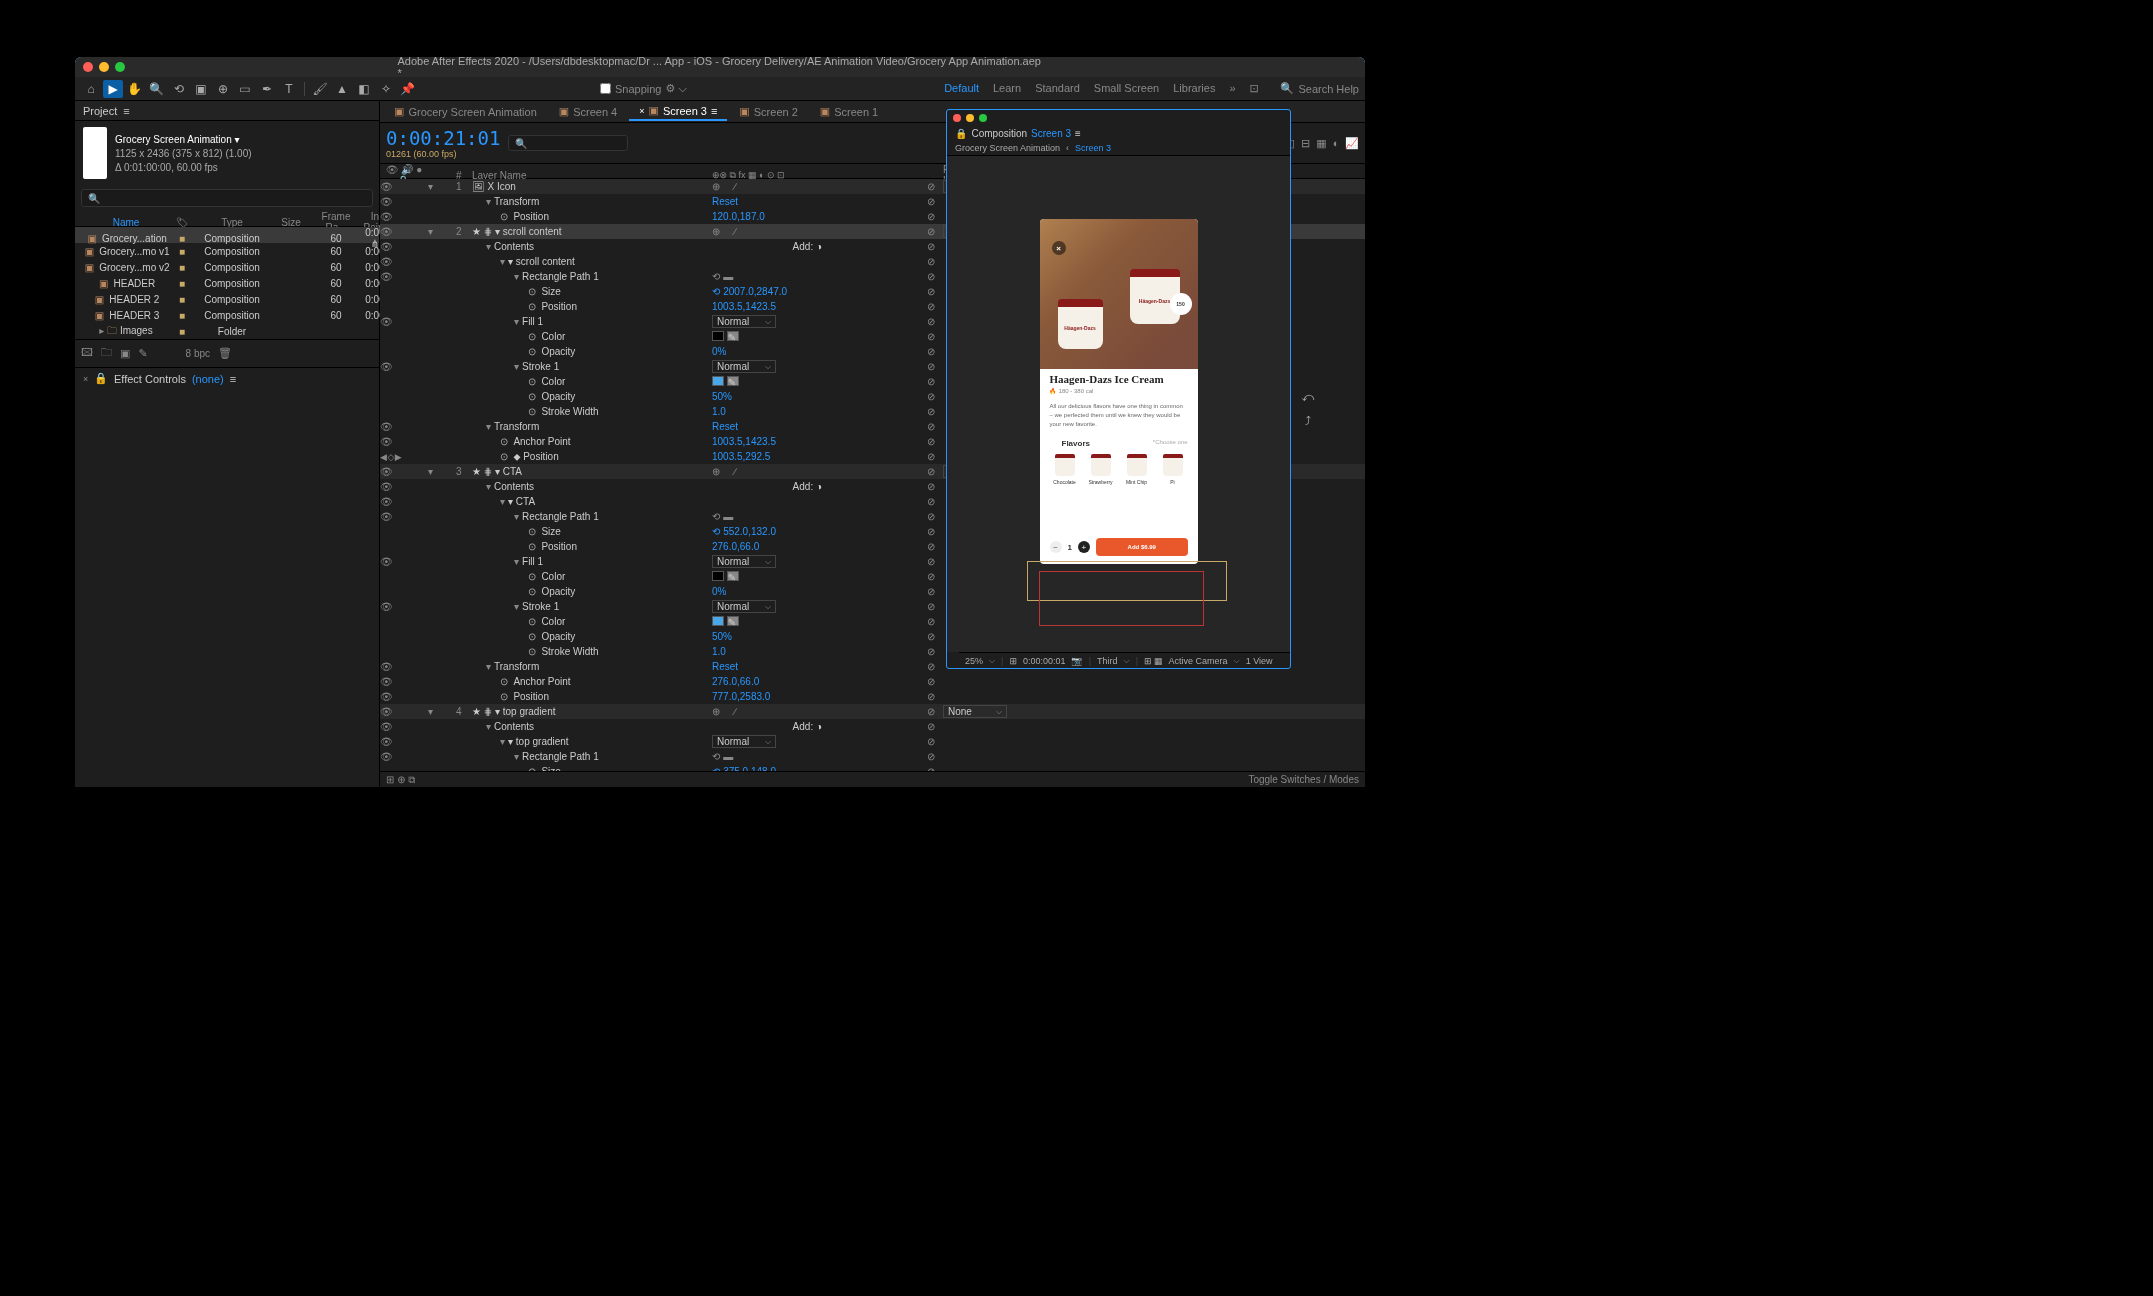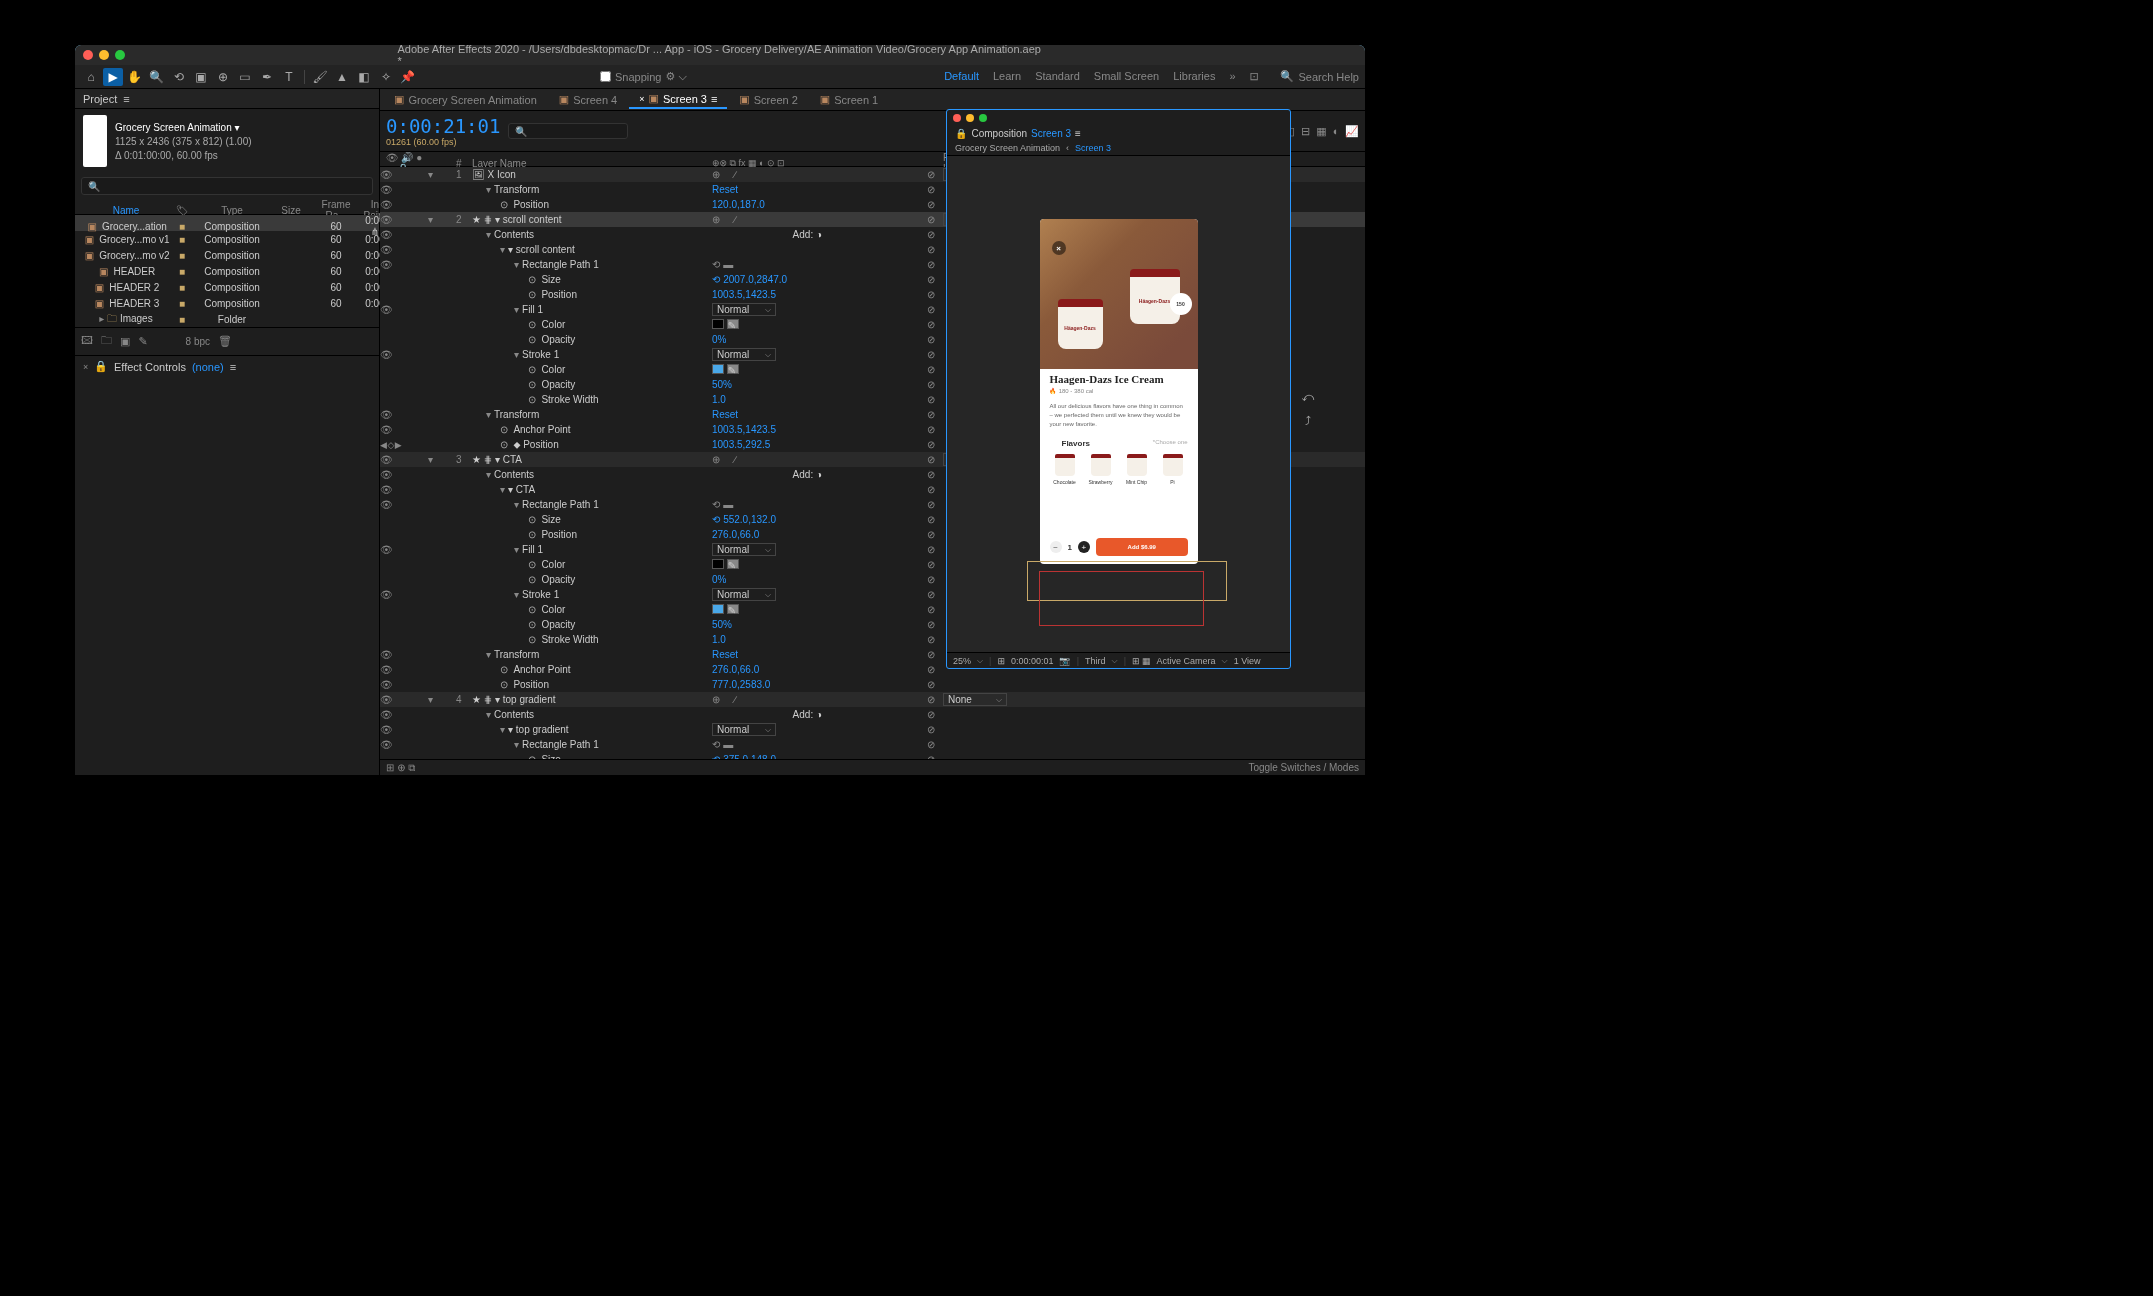--- a/index.html
+++ b/index.html
@@ -1,18 +1,18 @@
 <!DOCTYPE html>
 <html><head>
 <meta charset="utf-8">
 <style>
 * { box-sizing: border-box; margin: 0; padding: 0; font-family: -apple-system, "Helvetica Neue", Arial, sans-serif; }
 body { background: #000; width: 2153px; height: 1296px; position: relative; color: #ccc; font-size: 11px; overflow: hidden; }
 
-.window { position: absolute; left: 75px; top: 45px; width: 1290px; height: 730px; background: #7dd3fc; border-radius: 6px 6px 0 0; overflow: hidden; }
+.window { position: absolute; left: 75px; top: 57px; width: 1290px; height: 730px; background: #7dd3fc; border-radius: 6px 6px 0 0; overflow: hidden; }
 
 .titlebar { height: 20px; background: #2a2a2a; display: flex; align-items: center; padding: 0 8px; position: relative; }
 .traffic { display: flex; gap: 6px; }
 .tl { width: 10px; height: 10px; border-radius: 50%; }
 .tl.r { background: #ff5f57; } .tl.y { background: #febc2e; } .tl.g { background: #28c840; }
 .titlebar-title { position: absolute; left: 50%; transform: translateX(-50%); font-size: 11px; color: #aaa; }
 
 .toolbar { height: 24px; background: #232323; display: flex; align-items: center; padding: 0 6px; gap: 2px; border-bottom: 1px solid #000; }
 .tool { width: 20px; height: 18px; display: flex; align-items: center; justify-content: center; color: #aaa; font-size: 12px; cursor: pointer; }
 .tool.active { background: #0b5fa5; color: #fff; border-radius: 2px; }
@@ -109,21 +109,21 @@
 .flavs { display: flex; gap: 6px; margin-top: 6px; }
 .flav { flex: 1; display: flex; flex-direction: column; align-items: center; gap: 3px; }
 .flav .ic { width: 20px; height: 22px; background: #f5f0e8; border-radius: 2px 2px 4px 4px; border-top: 4px solid #8a1a1a; }
 .flav .lb { font-size: 5px; }
 .mock-cart { display: flex; align-items: center; gap: 6px; padding: 8px 10px; }
 .qty-btn { width: 12px; height: 12px; border-radius: 50%; background: #eee; display: flex; align-items: center; justify-content: center; font-size: 8px; color: #555; }
 .qty-btn.plus { background: #222; color: #fff; }
 .qty-val { font-size: 8px; font-weight: bold; }
 .add-btn { flex: 1; background: #e8582a; color: #fff; height: 18px; border-radius: 4px; display: flex; align-items: center; justify-content: center; font-size: 6px; font-weight: bold; }
 .guides { position: absolute; border: 1px solid #c9a968; }
-.pp-footer { height: 16px; display: flex; align-items: center; gap: 6px; padding: 0 6px; font-size: 9px; color: #aaa; border-top: 1px solid #000; }
+.pp-footer { height: 16px; display: flex; align-items: center; gap: 6px; padding: 0 6px; font-size: 9px; color: #aaa; border-top: 1px solid #000; margin-left: 12px; }
 .pp-footer .sep { color: #444; }
 
 .right-strip { position: absolute; left: 1300px; top: 390px; width: 16px; display: flex; flex-direction: column; gap: 10px; color: #aaa; font-size: 12px; align-items: center; }
 </style>
 </head>
 <body>
 
 <div class="window">
   <div class="titlebar">
     <div class="traffic">

